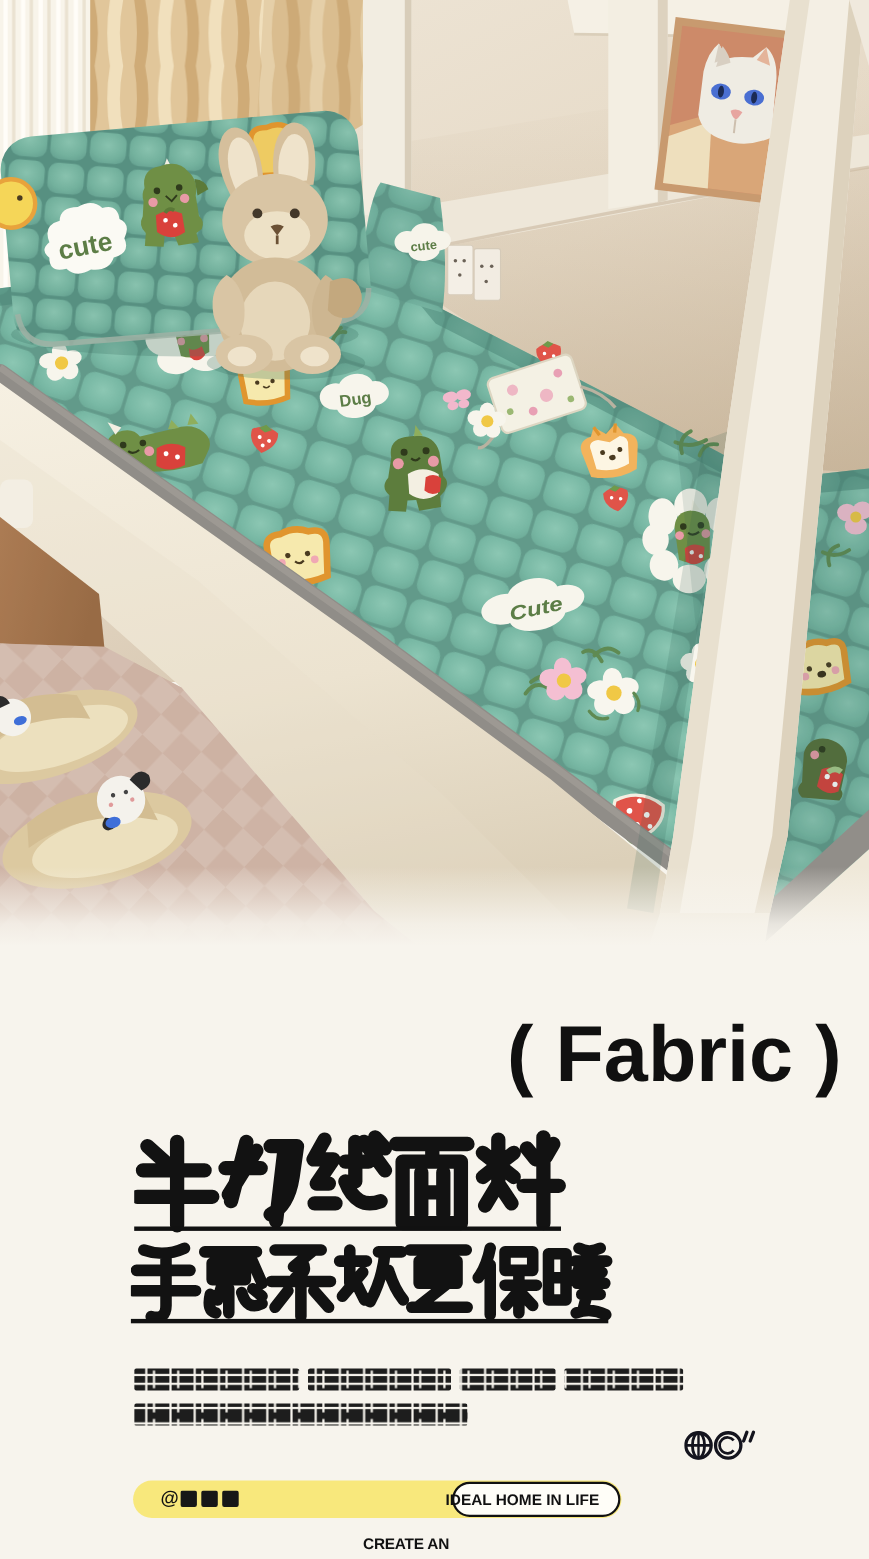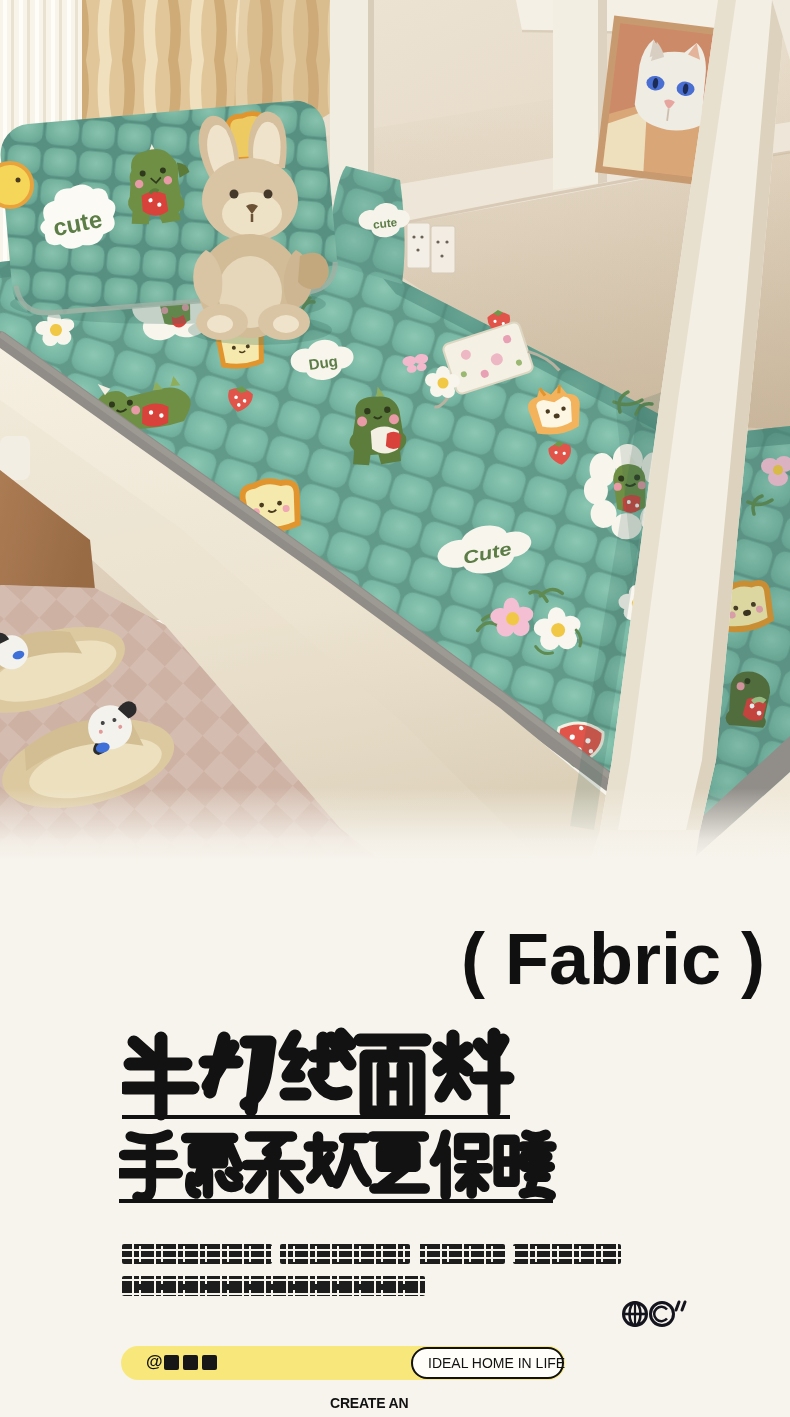--- a/index.html
+++ b/index.html
@@ -594,13 +594,13 @@
   <rect x="0" y="0" width="15" height="15" rx="2" fill="#171717"></rect>
   <rect x="19" y="0" width="15" height="15" rx="2" fill="#171717"></rect>
   <rect x="38" y="0" width="15" height="15" rx="2" fill="#171717"></rect>
 </svg>
 </div>
 
 <div class="abs" style="left:330px;top:1355px;font-size:14px;font-weight:bold;color:#111;letter-spacing:-0.2px;margin-top:40px;">CREATE AN</div>
 
 <div class="abs" style="left:411px;top:1347px;width:149px;height:28px;background:#fffef8;border:2px solid #111;border-radius:16px;"></div>
 
-<div class="abs" style="left:428px;top:1355px;font-size:14px;font-weight:normal;color:#111;">IDEAL HOME IN LIFE</div>
+<div class="abs" style="left:405px;top:1355px;font-size:14px;font-weight:bold;color:#111;">IDEAL HOME IN LIFE</div>
 
 </body></html>

